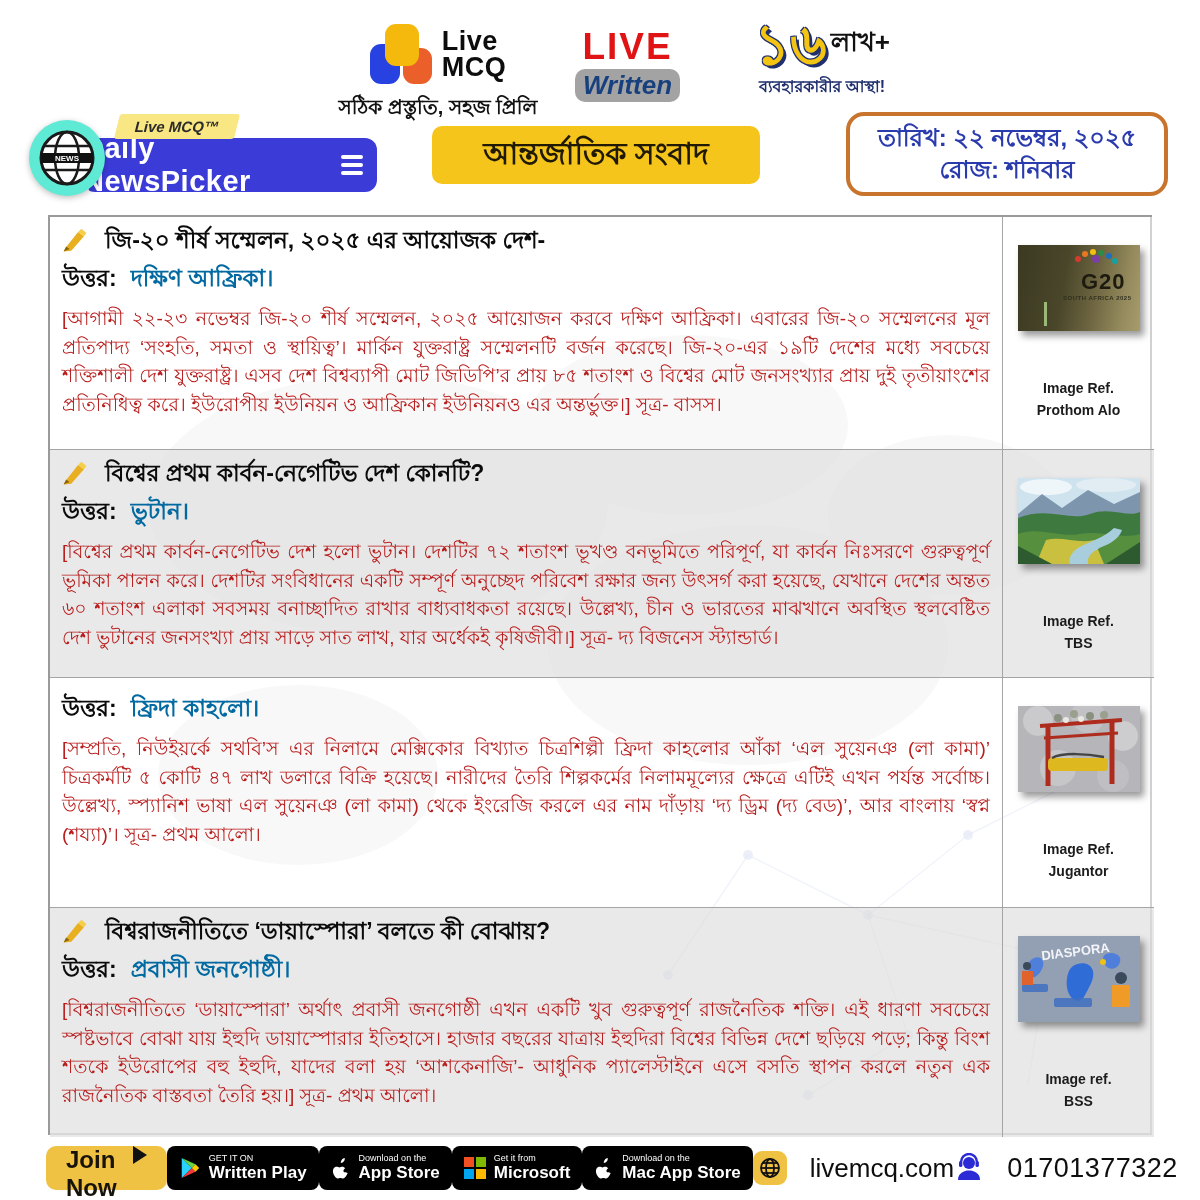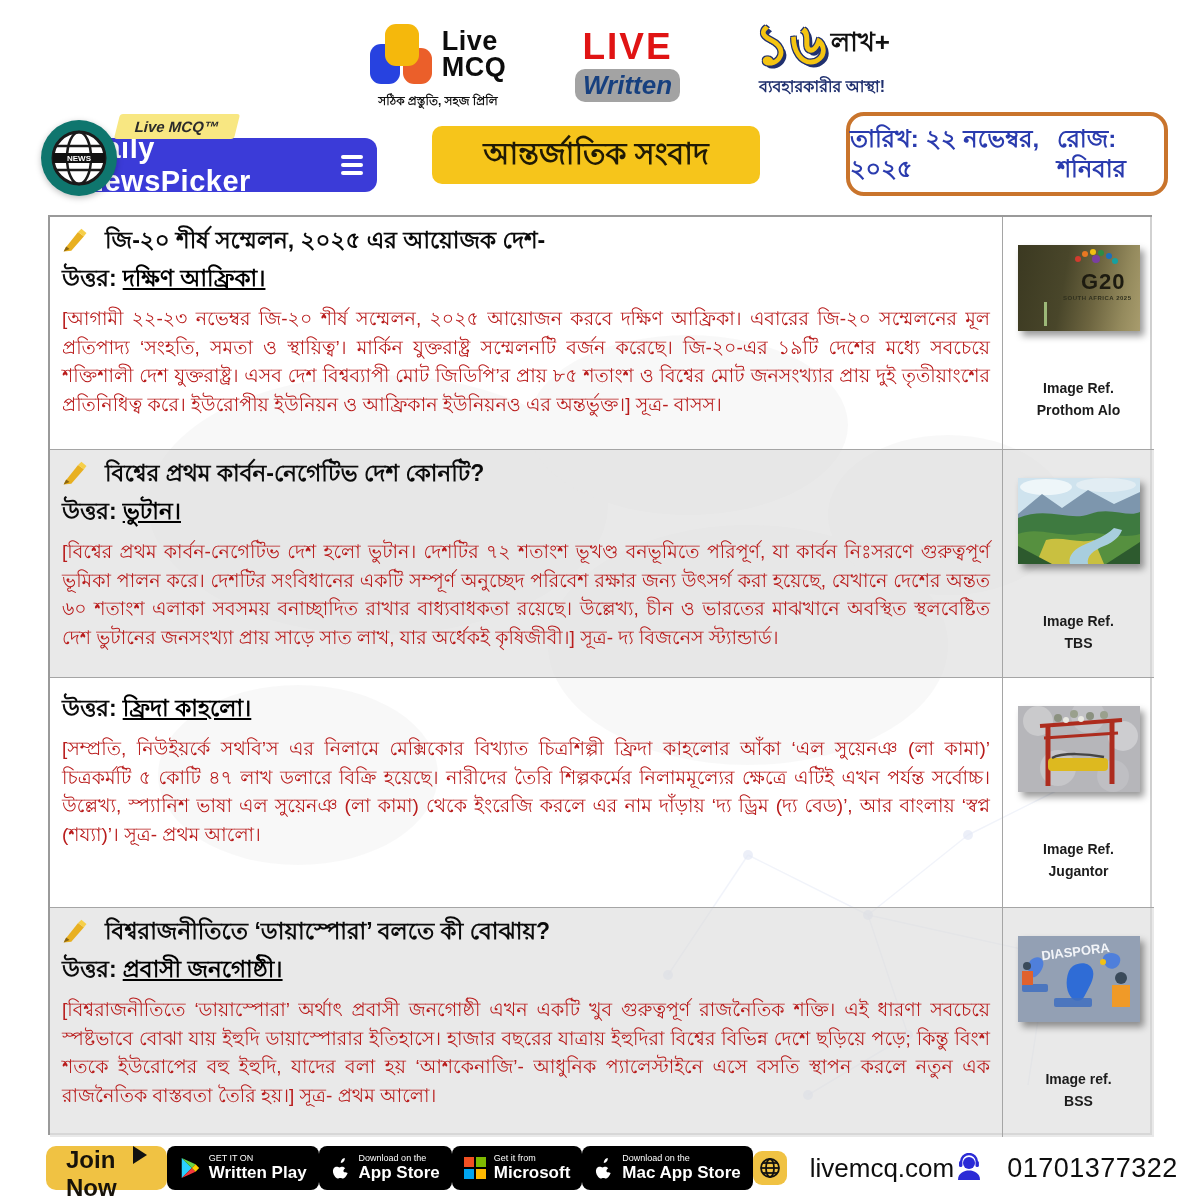--- a/index.html
+++ b/index.html
@@ -8,67 +8,67 @@
 
   
   .brand { position:absolute; left:338px; top:24px; width:200px; text-align:center; }
   .brand-row { display:flex; align-items:center; justify-content:center; gap:10px; }
   .brand-mark { position:relative; width:62px; height:62px; }
   .sq { position:absolute; border-radius:11px; }
   .sq-y { left:15px; top:0; width:34px; height:42px; background:#f5b80c; }
   .sq-b { left:0; top:20px; width:30px; height:40px; background:#2742e0; }
   .sq-o { right:0; top:24px; width:29px; height:36px; background:#eb5f2a; }
   .brand-name { text-align:left; font-weight:800; font-size:27px; line-height:0.95; color:#0d0d0d; letter-spacing:0.5px; }
-  .brand-tagline { margin-top:6px; font-size:12px; font-weight:700; color:#111; white-space:nowrap; }
+  .brand-tagline { margin-top:6px; font-size:20px; font-weight:700; color:#111; white-space:nowrap; }
 
   .live-written { position:absolute; left:575px; top:28px; text-align:center; }
   .lw-live { font-size:37px; font-weight:900; color:#e01414; letter-spacing:2px; line-height:1; }
   .lw-written { margin-top:4px; background:#a3a3a3; padding:1px 8px; font-size:26px; font-weight:700; font-style:italic; color:#17407f;border-radius:10px; }
 
   .users-badge { position:absolute; left:722px; top:20px; width:200px; text-align:center; }
   .ub-row { display:flex; align-items:flex-end; justify-content:center; gap:4px; }
   .ub-num { font-size:56px; font-weight:800; color:#f4c412; line-height:0.9;
             text-shadow:3px 3px 0 #20306f, -1px -1px 0 #20306f, 1px -1px 0 #20306f, -1px 1px 0 #20306f; }
   .ub-unit { font-size:26px; font-weight:800; color:#111; padding-bottom:4px; }
   .ub-cap { margin-top:4px; font-size:16px; font-weight:700; color:#20306f; }
 
   .newspicker { position:absolute; left:25px; top:114px; width:352px; height:84px; }
   .np-tag { position:absolute; left:92px; top:0; background:#f8e782; color:#2b2b2b; font-size:15px; font-weight:700;
             padding:4px 18px; transform:skewX(-14deg); border-radius:3px; z-index:1; }
   .np-pill { position:absolute; left:58px; top:24px; width:294px; height:54px; background:#3b3bd8; border-radius:12px;
              display:flex; align-items:center; justify-content:flex-end; padding-right:14px; }
   .np-title { color:#fff; font-size:29px; font-weight:700; letter-spacing:0.5px; margin-right:12px; }
   .np-menu { display:flex; flex-direction:column; gap:4px; }
   .np-menu span { width:22px; height:4px; background:#fff; border-radius:2px; }
-  .np-globe { position:absolute; left:16px; top:6px; width:76px; height:76px; background:#0f766e; border-radius:50%;
+  .np-globe { position:absolute; left:4px; top:6px; width:76px; height:76px; background:#5eead4; border-radius:50%;
               box-shadow:0 2px 6px rgba(0,0,0,.25); display:flex; align-items:center; justify-content:center; z-index:2; }
 
   .section-title { position:absolute; left:432px; top:126px; width:328px; height:58px; background:#f6c51b; border-radius:10px;
                    display:flex; align-items:center; justify-content:center; font-size:30px; font-weight:800; color:#201a05; }
 
   .date-box { position:absolute; left:846px; top:112px; width:322px; height:84px; border:4px solid #c9742c; border-radius:18px;
-              background:#fff; display:flex; flex-direction:row; align-items:center; justify-content:center; gap:2px; }
+              background:#fff; display:flex; flex-direction:column; align-items:center; justify-content:center; gap:2px; }
   .date-box div { font-size:24px; font-weight:800; color:#2a3bae; line-height:1.25; }
 
   
   .news-table { position:absolute; left:48px; top:215px; width:1104px; height:920px;
                 display:grid; grid-template-columns:952px 152px; grid-template-rows:233px 228px 230px 229px;
                 border:2px solid #9a9a9a; }
   .watermark { position:absolute; left:48px; top:215px; width:1104px; height:920px; z-index:0; pointer-events:none; }
   .cell { position:relative; z-index:1; border-bottom:1px solid #a5a5a5; overflow:hidden; }
   .cell.last { border-bottom:none; }
   .cell.img { border-left:1px solid #a5a5a5; }
   .row-alt { background:rgba(228,228,228,0.82); }
   .row-plain { background:rgba(255,255,255,0.55); }
 
   .news-text { padding:8px 12px 6px 12px; }
   .q-line { display:flex; align-items:flex-start; gap:16px; font-size:23px; font-weight:800; color:#0b0b0b; line-height:1.35; }
   .pen-ic { flex:0 0 auto; width:27px; height:27px; margin-top:2px; }
   .a-line { margin-top:4px; font-size:23px; font-weight:800; color:#0b0b0b; }
-  .a-val { color:#000000; margin-left:6px;text-decoration:underline; }
+  .a-val { color:#0369a1; margin-left:14px; }
   .expl { margin-top:6px; font-size:19px; line-height:1.5; color:#b91c1c; text-align:justify; }
 
   .img-cell-inner { display:flex; flex-direction:column; align-items:center; padding-top:28px; }
   .thumb { width:122px; height:86px; box-shadow:4px 5px 7px rgba(0,0,0,.4); position:relative; overflow:hidden; background:#888; }
   .caption { margin-top:46px; text-align:center; font-size:14px; font-weight:700; color:#1c1c1c; line-height:1.6; }
 
   
   .thumb-g20 { background:linear-gradient(100deg,#3b3921 0%,#49462a 38%,#6d6540 62%,#948a5d 85%,#a89c6d 100%); }
   .g20-title { position:absolute; right:14px; top:24px; font-size:22px; font-weight:800; color:#1d1b10; letter-spacing:1px; }
   .g20-sub { position:absolute; right:8px; top:50px; font-size:6px; font-weight:700; color:#30301e; letter-spacing:0.5px; }

